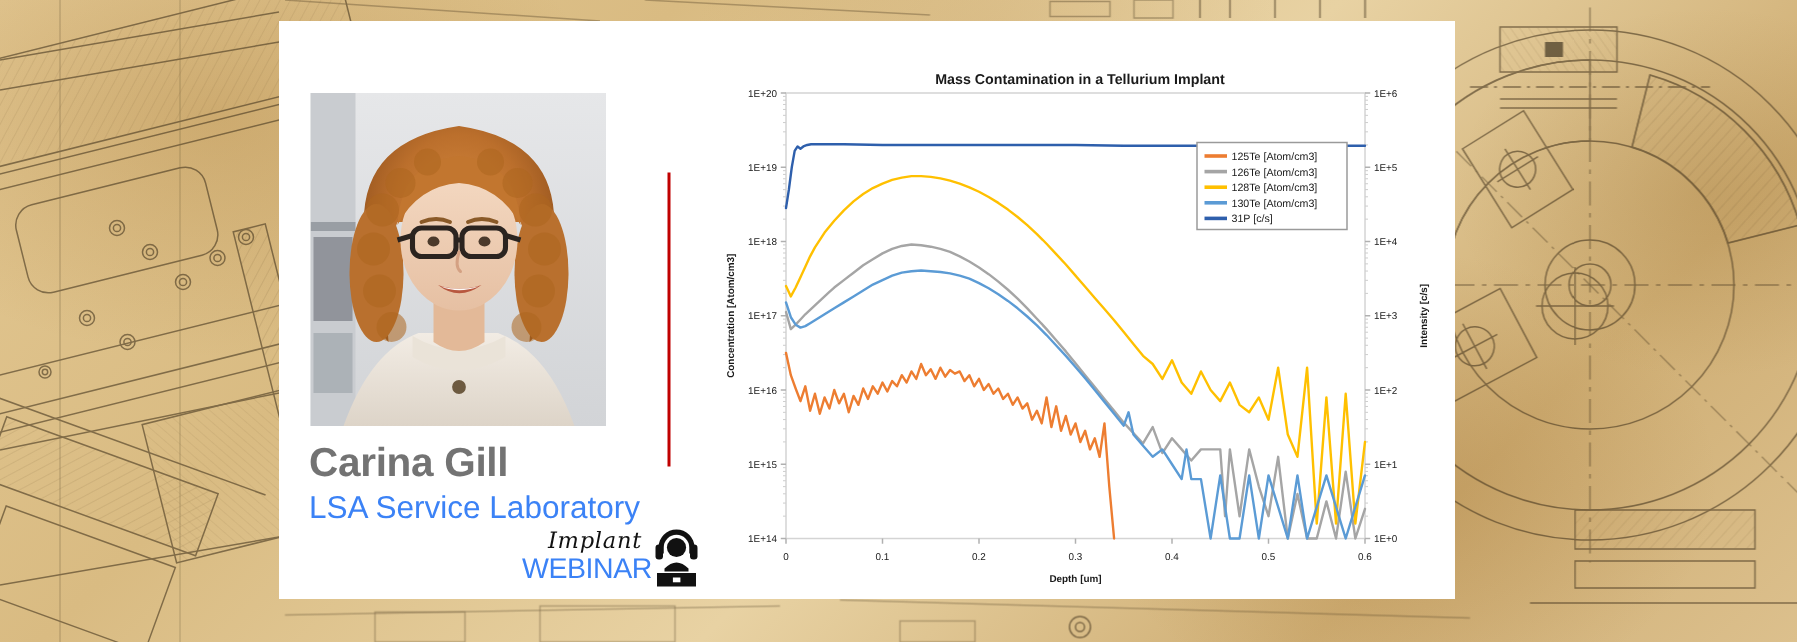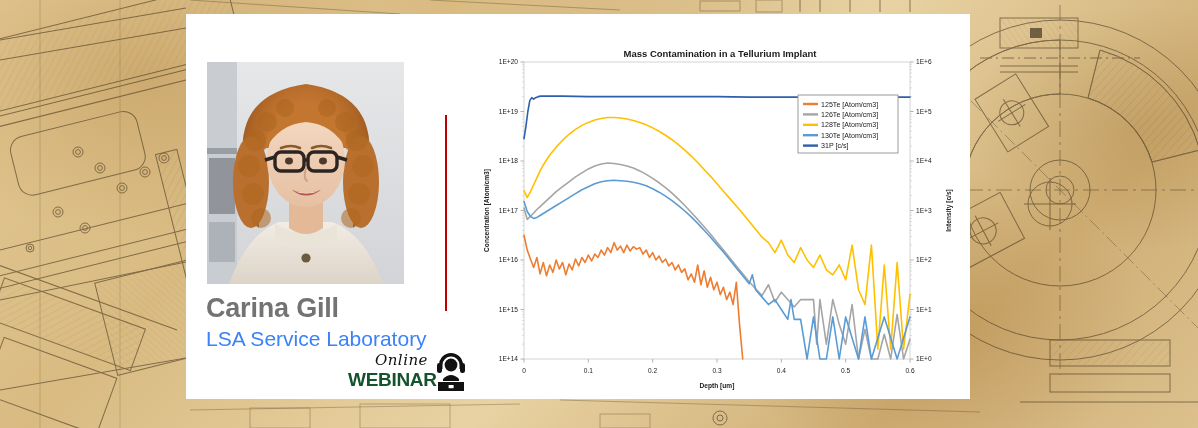--- a/index.html
+++ b/index.html
@@ -32,21 +32,21 @@
   .name{position:absolute;left:20px;top:279px;font-size:27px;font-weight:bold;color:#737373;letter-spacing:-.2px;}
   .subtitle{position:absolute;left:20px;top:313px;font-size:21px;color:#3b82f6;font-weight:400;}
 
   
   .divider{position:absolute;left:259px;top:101px;width:2px;height:196px;background:#c00000;}
 
   
   .webinar{position:absolute;left:164px;top:335px;width:115px;height:48px;}
   .wb-online{position:absolute;left:0;top:2px;width:78px;text-align:right;font-family:"DejaVu Serif", serif;
     font-style:italic;font-size:15px;color:#111;letter-spacing:.5px;}
-  .wb-word{position:absolute;left:-2px;top:20px;width:80px;font-size:19px;font-weight:bold;color:#14532d;letter-spacing:-.3px;}
+  .wb-word{position:absolute;left:-2px;top:20px;width:80px;font-size:19px;font-weight:normal;color:#3b82f6;letter-spacing:-.3px;}
   .wb-icon{position:absolute;left:84px;top:0px;width:34px;height:44px;}
 
   
   .chart{position:absolute;left:292px;top:18px;width:484px;height:360px;}
   .chart-title{position:absolute;left:0;top:16px;width:484px;text-align:center;font-size:9.5px;font-weight:bold;color:#1a1a1a;}
   .chart svg{position:absolute;left:0;top:0;}
   .axis-label{font-size:6.6px;font-weight:bold;fill:#1a1a1a;font-family:"Liberation Sans", sans-serif;}
   .tick{font-size:6.6px;fill:#1a1a1a;font-family:"Liberation Sans", sans-serif;}
   .legend-txt{font-size:7.1px;fill:#1a1a1a;font-family:"Liberation Sans", sans-serif;}
 </style>
@@ -259,21 +259,21 @@
         <path d="M87 129 Q99 134 112 129 Q99 132 87 129 Z" fill="#fdfbf8"></path>
       </svg>
     </div>
 
     <div class="name">Carina Gill</div>
     <div class="subtitle">LSA Service Laboratory</div>
 
     <div class="divider"></div>
 
     <div class="webinar">
-      <div class="wb-online">Online</div>
+      <div class="wb-online">Implant</div>
       <div class="wb-word">WEBINAR</div>
       <svg class="wb-icon" viewBox="0 0 34 44">
         <path d="M5 16 A12 12 0 0 1 29 16 L29 20 L25.5 20 L25.5 16 A8.5 8.5 0 0 0 8.5 16 L8.5 20 L5 20 Z" fill="#111"></path>
         <rect x="3" y="14" width="5" height="10" rx="2.2" fill="#111"></rect>
         <rect x="26" y="14" width="5" height="10" rx="2.2" fill="#111"></rect>
         <circle cx="17" cy="16" r="6.4" fill="#111"></circle>
         <path d="M9 30 Q17 22 25 30 L25 32 L9 32 Z" fill="#111"></path>
         <rect x="4" y="33" width="26" height="9" fill="#111"></rect>
         <rect x="14.6" y="36" width="5" height="3.2" fill="#fff"></rect>
       </svg>

